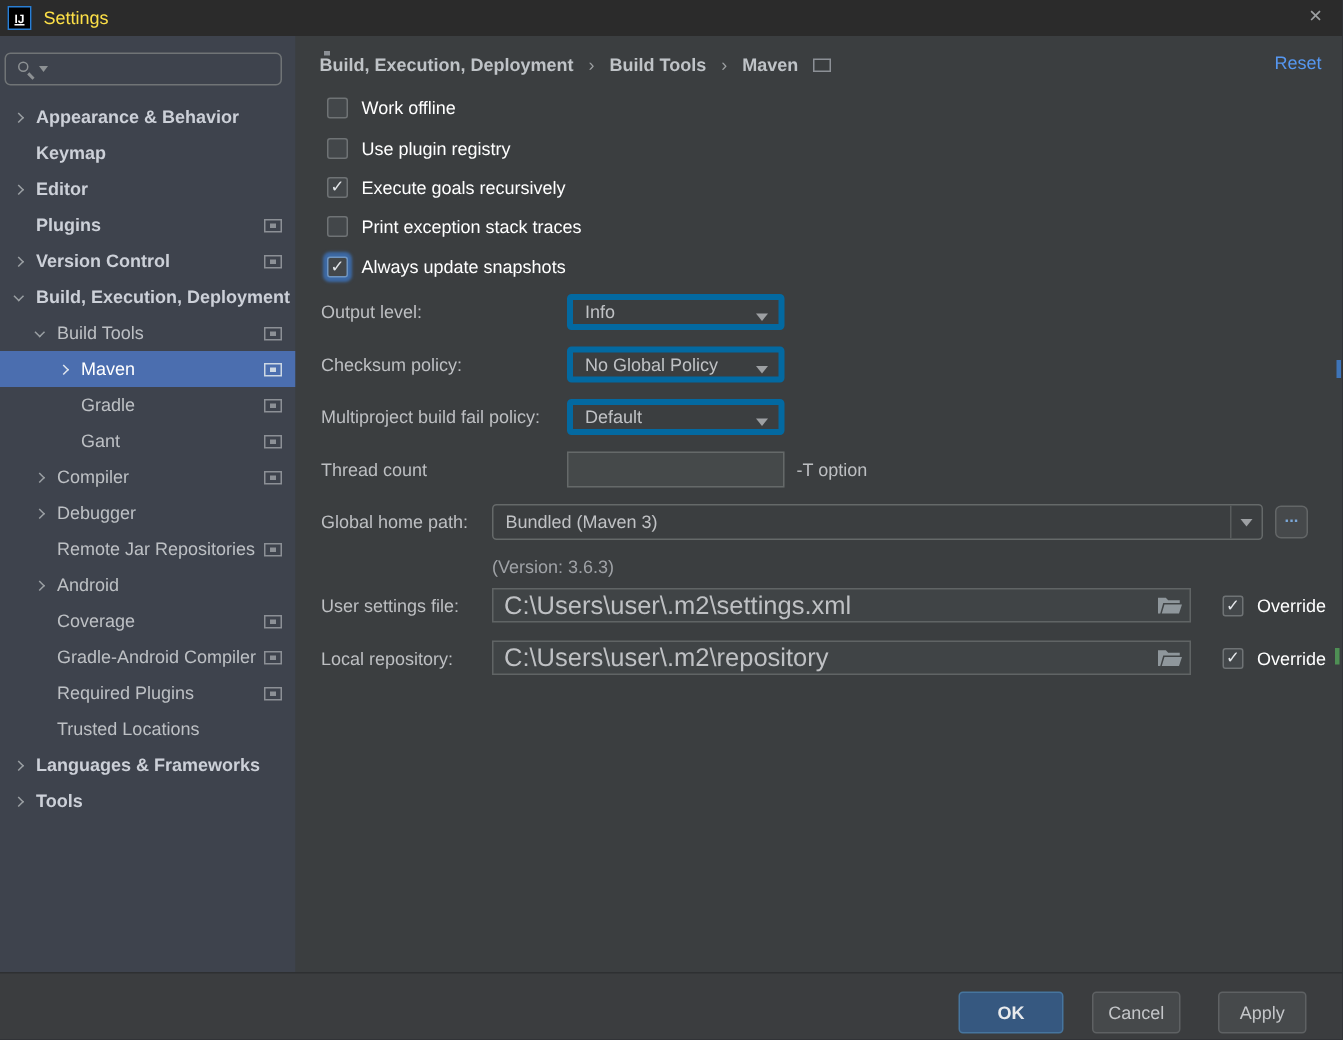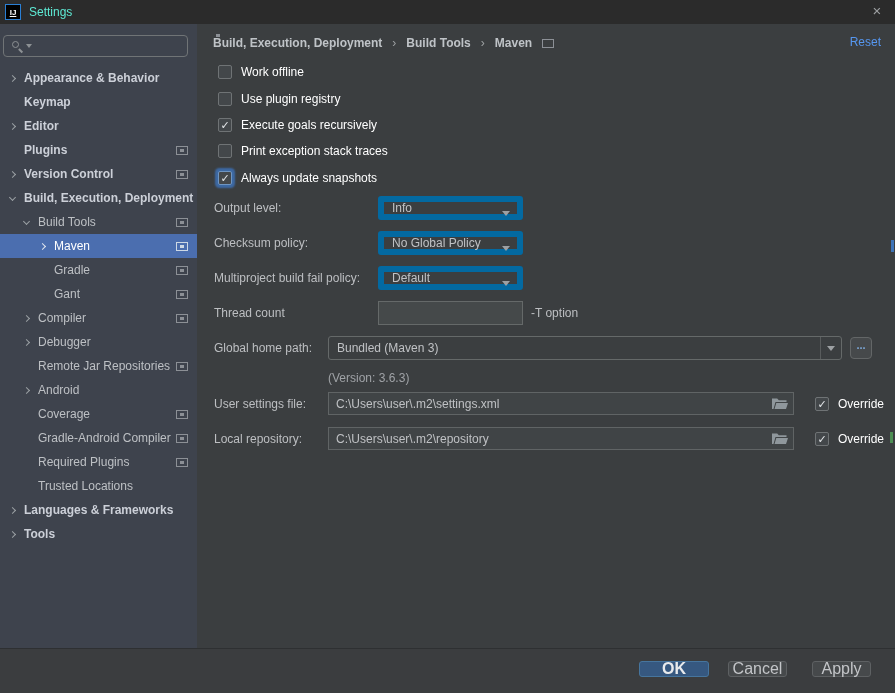--- a/index.html
+++ b/index.html
@@ -4,21 +4,21 @@
 <style>
   * { box-sizing: border-box; margin: 0; padding: 0; }
   body { margin:0; background:#222426; font-family:"Liberation Sans","DejaVu Sans",sans-serif; }
   .win { position:relative; width:895px; height:693px; background:#3b3e40; overflow:hidden; font-size:12px; color:#bdbfc2; }
 
   
   .titlebar { position:absolute; left:0; top:0; width:895px; height:24px; background:#2b2b2b; }
   .logo { position:absolute; left:5px; top:4px; width:16px; height:16px; background:#000;
           border:1px solid #2a7fd4; color:#fff; font-size:8px; font-weight:bold;
           display:flex; align-items:center; justify-content:center; text-decoration:underline; }
-  .wtitle { position:absolute; left:29px; top:0; height:24px; line-height:24px; color:#5eead4; }
+  .wtitle { position:absolute; left:29px; top:0; height:24px; line-height:24px; color:#fde047; }
   .close { position:absolute; right:6px; top:0; width:24px; height:24px; line-height:22px; text-align:center;
            color:#9da0a2; font-size:15px; cursor:pointer; }
 
   
   .sidebar { position:absolute; left:0; top:24px; width:197px; height:624px; background:#3e434d; }
   .search { position:absolute; left:3px; top:11px; width:185px; height:22px; border:1px solid #707476;
             border-radius:4px; display:flex; align-items:center; }
   .search-in { position:absolute; left:34px; top:1px; right:4px; height:18px; background:transparent;
                border:none; outline:none; color:#c7c9cc; font-family:inherit; font-size:12px; }
   .mag { position:relative; width:11px; height:11px; margin-left:8px; flex:none; }
@@ -52,50 +52,50 @@
   .cbrow { position:absolute; left:21px; height:20px; display:flex; align-items:center; cursor:pointer; }
   .cb { position:relative; flex:none; width:14px; height:14px; background:#43474a; border:1px solid #6f7375;
         border-radius:2px; display:flex; align-items:center; justify-content:center; }
   .cb .mark { display:none; color:#e4e7ea; font-size:11px; line-height:1; }
   .cb.checked .mark { display:block; }
   .cb.checked .mark::after { content:"✓"; }
   .cb.focused { box-shadow:0 0 2px 2.5px rgba(61,113,182,0.85); border-color:#6f95c1; }
   .cb-label { margin-left:9px; color:#ffffff; }
 
   .flabel { position:absolute; left:17px; height:24px; line-height:24px; color:#bdbfc2; }
-  .dd { position:absolute; height:24px; background:#3b3e40; border:6px solid #0369a1; border-radius:3px;
+  .dd { position:absolute; height:24px; background:#3b3e40; border:4px solid #0369a1; border-radius:3px;
         display:flex; align-items:center; padding-left:8px; color:#c0c2c5; cursor:pointer;text-align:center; }
   .dd-arrow { position:absolute; right:7px; top:9px; width:0; height:0; border-left:4.5px solid transparent;
               border-right:4.5px solid transparent; border-top:5px solid #9da0a3; }
   .tf { position:absolute; height:24px; background:#45494a; border:1px solid #656969; color:#c0c2c5;
         padding:0 6px; font-family:inherit; font-size:12px; outline:none; }
 
   .combo { position:absolute; height:24px; background:#3b3e40; border:1px solid #656969; border-radius:3px;
            display:flex; align-items:center; padding-left:8px; color:#c0c2c5; cursor:pointer; }
   .combo-btn { position:absolute; right:0; top:0; width:21px; height:22px; border-left:1px solid #595c5d;
                display:flex; align-items:center; justify-content:center; }
   .combo-btn .dd-arrow { position:static; }
   .browse { position:absolute; width:22px; height:22px; background:#46494b; border:1px solid #636667;
             border-radius:4px; color:#7ba7d7; font-size:11px; line-height:10px; text-align:center;
             cursor:pointer; font-weight:bold; padding-bottom:6px; }
   .vnote { position:absolute; height:16px; line-height:16px; color:#9fa2a6; }
 
   .pf { position:absolute; height:23px; background:#404446; border:1px solid #606465; }
   .pf-in { position:absolute; left:0; top:0; width:100%; height:100%; background:transparent; border:none;
-           outline:none; color:#bfc1c4; font-family:inherit; font-size:12px; padding:0 26px 0 7px; }
+           outline:none; color:#bfc1c4; font-family:inherit; font-size:17px; padding:0 26px 0 7px; }
   .folder { position:absolute; right:5px; top:4px; width:16px; height:13px; cursor:pointer; }
   .ovr { position:absolute; height:24px; display:flex; align-items:center; cursor:pointer; }
 
   .mark-blue  { position:absolute; left:891px; top:240px; width:3px; height:12px; background:#3e74b8; }
   .mark-green { position:absolute; left:890px; top:432px; width:3px; height:11px; background:#4e8f54; }
 
   
   .footer { position:absolute; left:0; top:648px; width:895px; height:45px; background:#3b3d3f;
             border-top:1px solid #2e3032; }
-  .btn { position:absolute; top:661px; height:16px; border-radius:3px; font-size:16px; font-family:inherit;
+  .btn { position:absolute; top:661px; height:28px; border-radius:3px; font-size:12px; font-family:inherit;
          display:flex; align-items:center; justify-content:center; cursor:pointer; }
   .btn-ok    { background:#365880; border:1px solid #46759e; color:#e8eaec; font-weight:bold; }
   .btn-plain { background:#46494b; border:1px solid #5e6163; color:#c3c5c8; }
 </style>
 </head>
 <body>
 
 <div class="win">
 
   <div class="titlebar">

